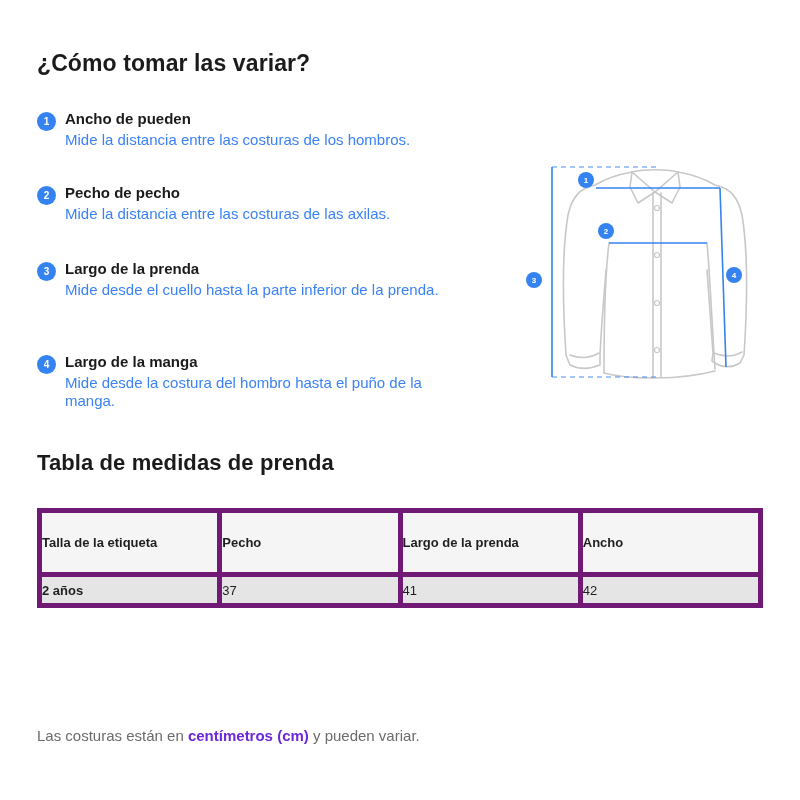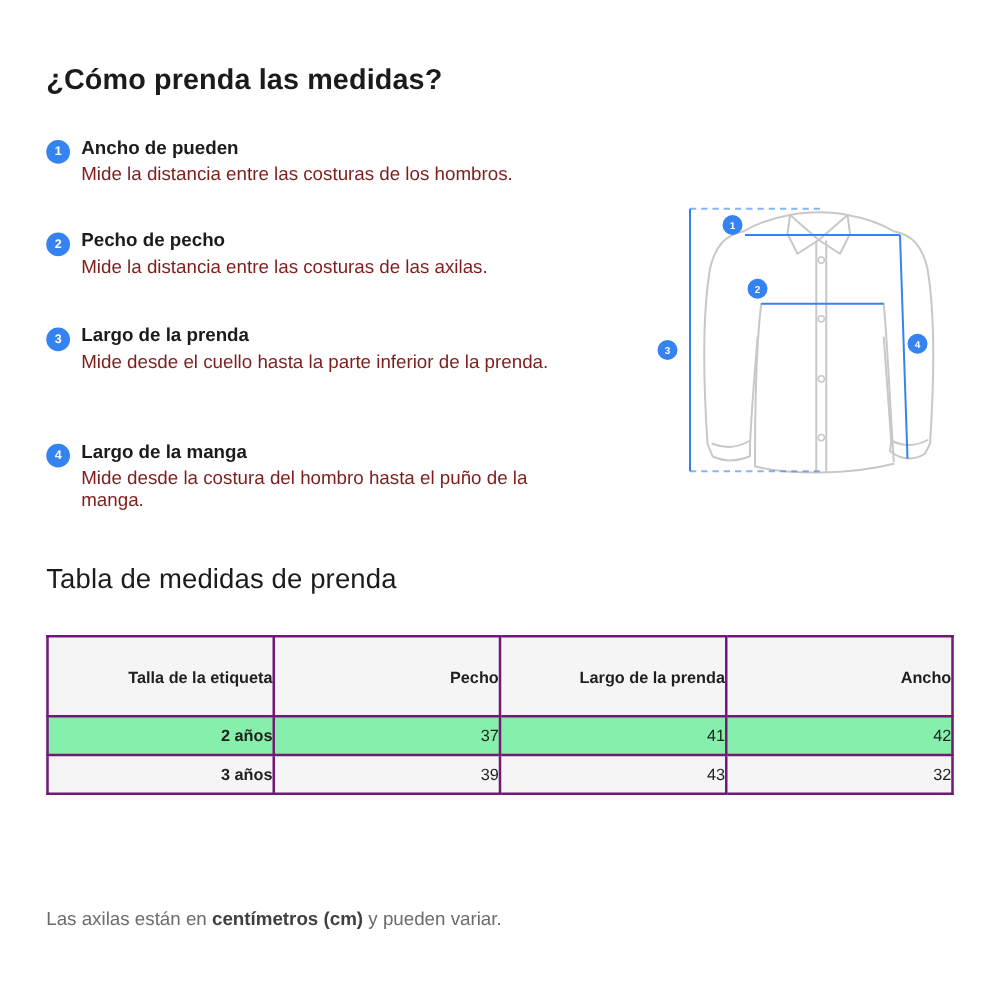--- a/index.html
+++ b/index.html
@@ -1,59 +1,59 @@
 <!DOCTYPE html>
 <html><head>
   <meta charset="utf-8">
   <style>
     * { box-sizing: border-box; margin: 0; padding: 0; }
     html, body { width: 800px; height: 800px; background: #ffffff; overflow: hidden; }
     body { font-family: "Liberation Sans", "DejaVu Sans", sans-serif; color: #1a1a1a; position: relative; }
 
     .h1 { position: absolute; left: 37px; top: 50px; font-size: 23px; font-weight: 700; color: #1b1b1b; letter-spacing: 0.1px; }
-    .h2 { position: absolute; left: 37px; top: 450px; font-size: 22px; font-weight: 400; color: #1b1b1b; letter-spacing: 0.1px; }
+    .h2 { position: absolute; left: 37px; top: 450px; font-size: 22px; font-weight: 700; color: #1b1b1b; letter-spacing: 0.1px; }
 
     .step { position: absolute; left: 37px; width: 420px; }
     .step .badge {
       position: absolute; left: 0; top: 2px; width: 19px; height: 19px; border-radius: 50%;
       background: #3583f0; color: #fff; font-size: 10px; font-weight: 700;
       display: flex; align-items: center; justify-content: center;
     }
     .step .title { position: absolute; left: 28px; top: 0; font-size: 15px; font-weight: 700; color: #1b1b1b; white-space: nowrap; }
-    .step .desc { position: absolute; left: 28px; top: 21px; width: 390px; font-size: 15px; line-height: 18px; color: #7f1d1d; }
+    .step .desc { position: absolute; left: 28px; top: 21px; width: 390px; font-size: 15px; line-height: 18px; color: #3b82f6; }
 
     .diagram { position: absolute; left: 520px; top: 155px; width: 240px; height: 240px; }
     .diagram svg { width: 240px; height: 240px; display: block; }
     .dbadge {
       position: absolute; width: 16px; height: 16px; border-radius: 50%;
       background: #3583f0; color: #fff; font-size: 8px; font-weight: 700;
       display: flex; align-items: center; justify-content: center;
     }
 
     table.sizes {
       position: absolute; left: 37px; top: 508px; width: 726px;
       border-collapse: collapse; table-layout: fixed;
     }
     table.sizes th, table.sizes td {
-      border: 2px solid #701a75; text-align: right; font-size: 13px; color: #1f1f1f;
+      border: 5px solid #701a75; text-align: left; font-size: 13px; color: #1f1f1f;
     }
     table.sizes th { height: 64px; background: #f5f5f5; font-weight: 700; font-size: 13px; }
     table.sizes td { height: 31px; }
     table.sizes tr.alt td { background: #f5f5f5; }
-    table.sizes tr:not(.alt) td { background: #86efac; }
+    table.sizes tr:not(.alt) td { background: #e5e5e5; }
     table.sizes td.size { font-weight: 700; }
     table.sizes td.size span.unit { font-weight: 700; }
 
     .note { position: absolute; left: 37px; top: 727px; font-size: 15px; color: #6b6b6b; white-space: nowrap; }
-    .note b { font-weight: 700; color: #404040; }
+    .note b { font-weight: 700; color: #6d28d9; }
   </style>
 </head>
 <body>
 
-<h1 class="h1">¿Cómo prenda las medidas?</h1>
+<h1 class="h1">¿Cómo tomar las variar?</h1>
 
 <div class="step" style="top:110px;">
   <span class="badge">1</span>
   <span class="title">Ancho de pueden</span>
   <span class="desc">Mide la distancia entre las costuras de los hombros.</span>
 </div>
 
 <div class="step" style="top:184px;">
   <span class="badge">2</span>
   <span class="title">Pecho de pecho</span>
@@ -131,22 +131,16 @@
       <th>Ancho</th>
     </tr>
   </thead>
   <tbody>
     <tr>
       <td class="size"><span>2</span> <span class="unit">años</span></td>
       <td>37</td>
       <td>41</td>
       <td>42</td>
     </tr>
-    <tr class="alt">
-      <td class="size"><span>3</span> <span class="unit">años</span></td>
-      <td>39</td>
-      <td>43</td>
-      <td>32</td>
-    </tr>
   </tbody>
 </table>
 
-<p class="note"><span>Las axilas están en </span><b>centímetros (cm)</b><span> y pueden variar.</span></p>
+<p class="note"><span>Las costuras están en </span><b>centímetros (cm)</b><span> y pueden variar.</span></p>
 
 </body></html>

